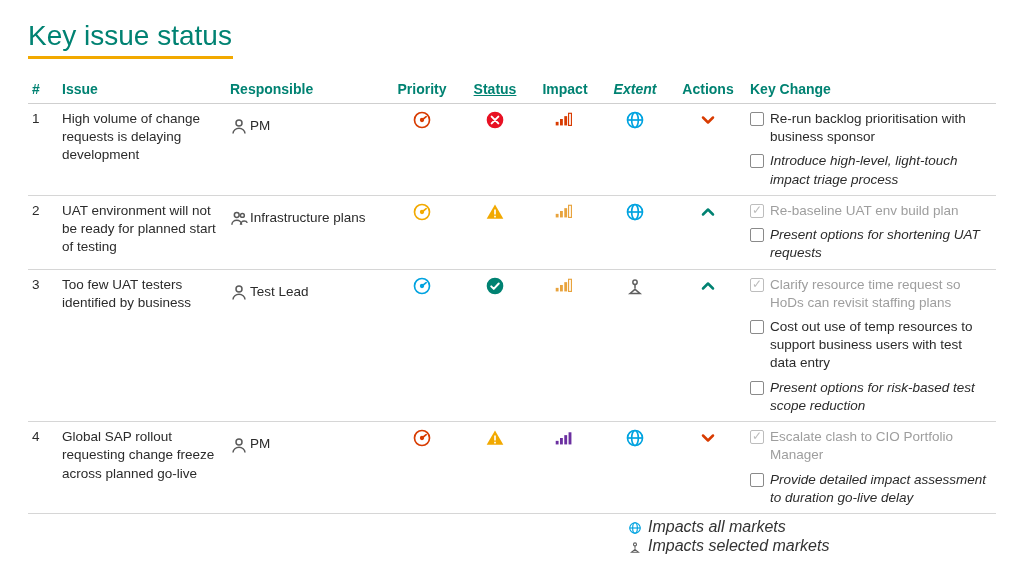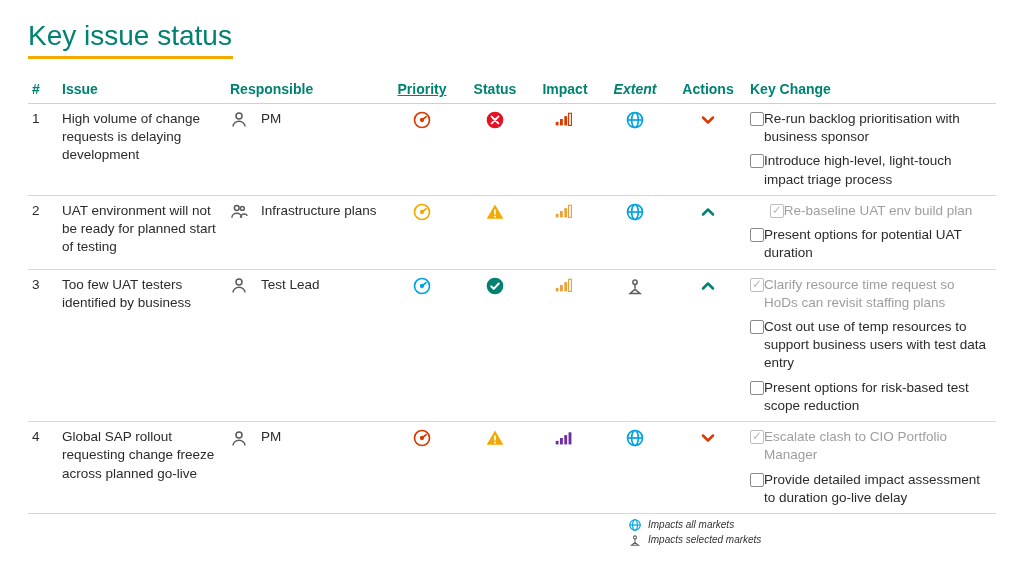--- a/index.html
+++ b/index.html
@@ -19,34 +19,34 @@
 .title{color:var(--teal);font-size:28px;font-weight:400;margin:0 0 4px 0;}
 .rule{height:3px;width:205px;background:var(--amber);margin-bottom:18px;}
 table{border-collapse:collapse;width:100%;table-layout:fixed;}
 th{color:var(--teal);font-weight:600;font-size:14px;text-align:left;padding:4px 4px 6px 4px;border-bottom:1.5px solid #cfcfcf;vertical-align:bottom;}
 th.c{text-align:center;}
 td{font-size:13.5px;line-height:1.35;padding:6px 4px;border-bottom:1px solid #d6d6d6;vertical-align:top;}
 td.c{text-align:center;}
 .col-num{width:22px;}
 .col-issue{width:160px;margin-top:16px;}
 .col-resp{width:150px;}
-.col-pri{width:68px;text-decoration:underline;}
-.col-stat{width:62px;}
+.col-pri{width:68px;}
+.col-stat{width:62px;text-decoration:underline;}
 .col-imp{width:62px;}
 .col-ext{width:62px;font-style:italic;}
 .col-chg{width:68px;}
 .col-act{}
-.resp{display:flex;gap:13px;}
-.action{display:flex;align-items:flex-start;margin-bottom:6px;justify-content:center;}
+.resp{display:flex;gap:2px;margin-top:7px;}
+.action{display:flex;align-items:flex-start;gap:6px;margin-bottom:6px;}
 .action.done{color:var(--grey-done);}
-.action:last-child{margin-bottom:0;}
+.action:last-child{margin-bottom:0;font-style:italic;}
 .chk{flex:0 0 14px;width:14px;height:14px;border:1.4px solid #8a8a8a;border-radius:2px;margin-top:2px;box-sizing:border-box;position:relative;}
 .action.done .chk{border-color:var(--grey-lt);}
 .action.done .chk::after{content:"✓";position:absolute;left:1px;top:-3px;font-size:12px;color:var(--grey-lt);font-style:normal;}
-.legend{font-size:10px;font-style:italic;color:#333;margin-top:4px;}
+.legend{font-size:16px;font-style:italic;color:#333;margin-top:4px;}
 .legend .row{display:flex;align-items:center;gap:6px;margin-bottom:1px;}
 .legend-wrap{display:flex;justify-content:flex-start;padding-left:600px;}
 svg{display:inline-block;vertical-align:middle;}
 </style>
 </head>
 <body>
 <div class="page">
 
 <h1 class="title">Key issue status</h1>
 <div class="rule"></div>
@@ -152,21 +152,21 @@
                 <path d="M6 15l6-6 6 6"></path>
               </svg></span></td>
     <td>
 
         <div class="action done">
           <span class="chk"></span>
           <span>Re-baseline UAT env build plan</span>
         </div>
         <div class="action ">
           <span class="chk"></span>
-          <span>Present options for potential UAT duration</span>
+          <span>Present options for shortening UAT requests</span>
         </div>
     </td>
         </tr>
         <tr>
     <td>3</td>
     <td>Too few UAT testers identified by business</td>
     <td>
       <div class="resp">
         <span><svg width="18" height="18" viewBox="0 0 24 24" fill="none" stroke="#5a5a5a" stroke-width="2">
                   <circle cx="12" cy="8" r="4"></circle>

